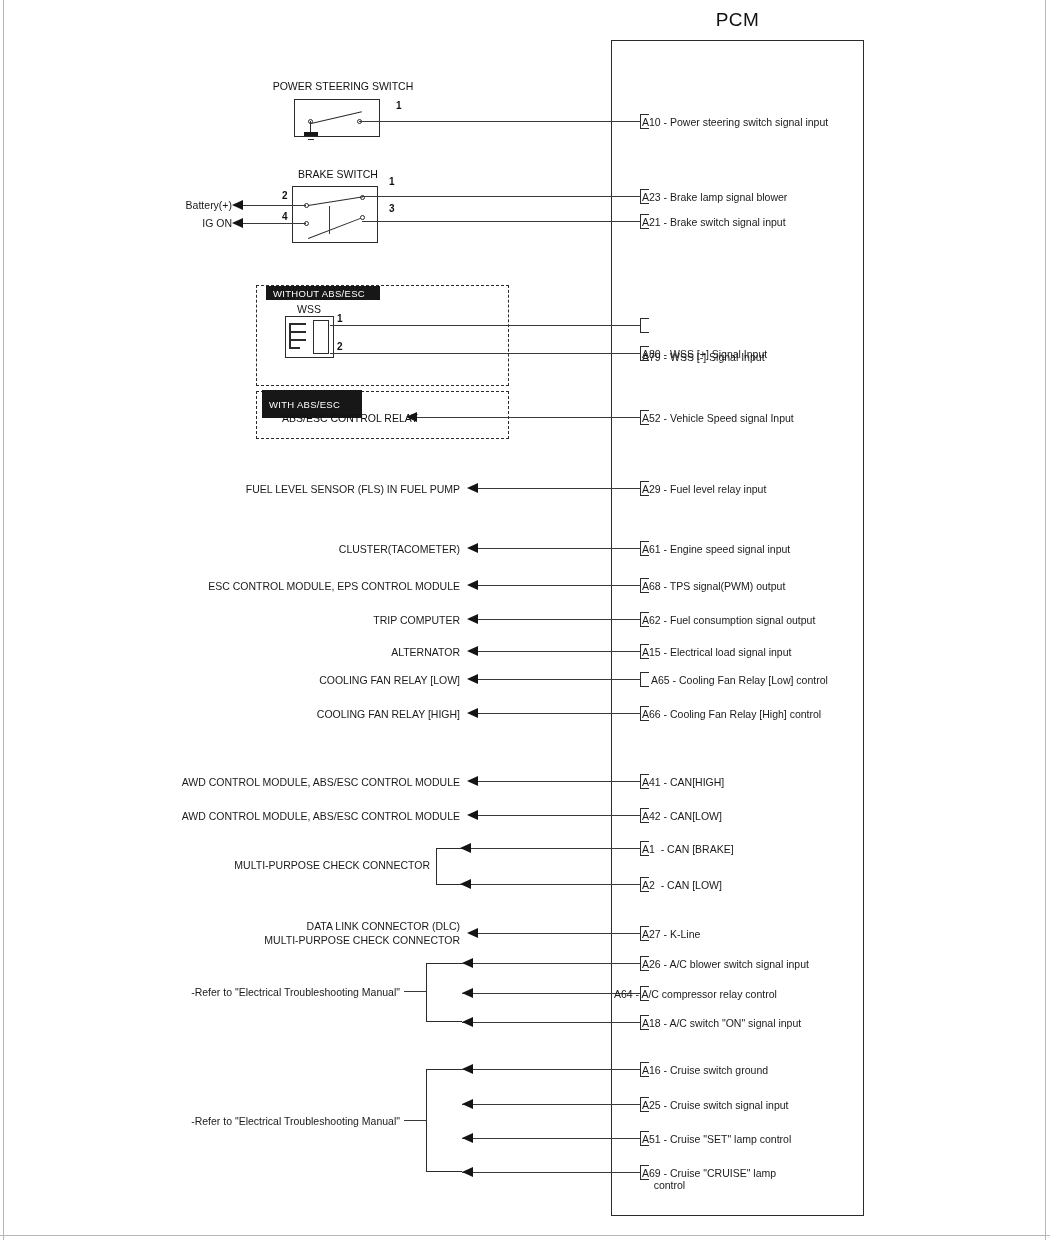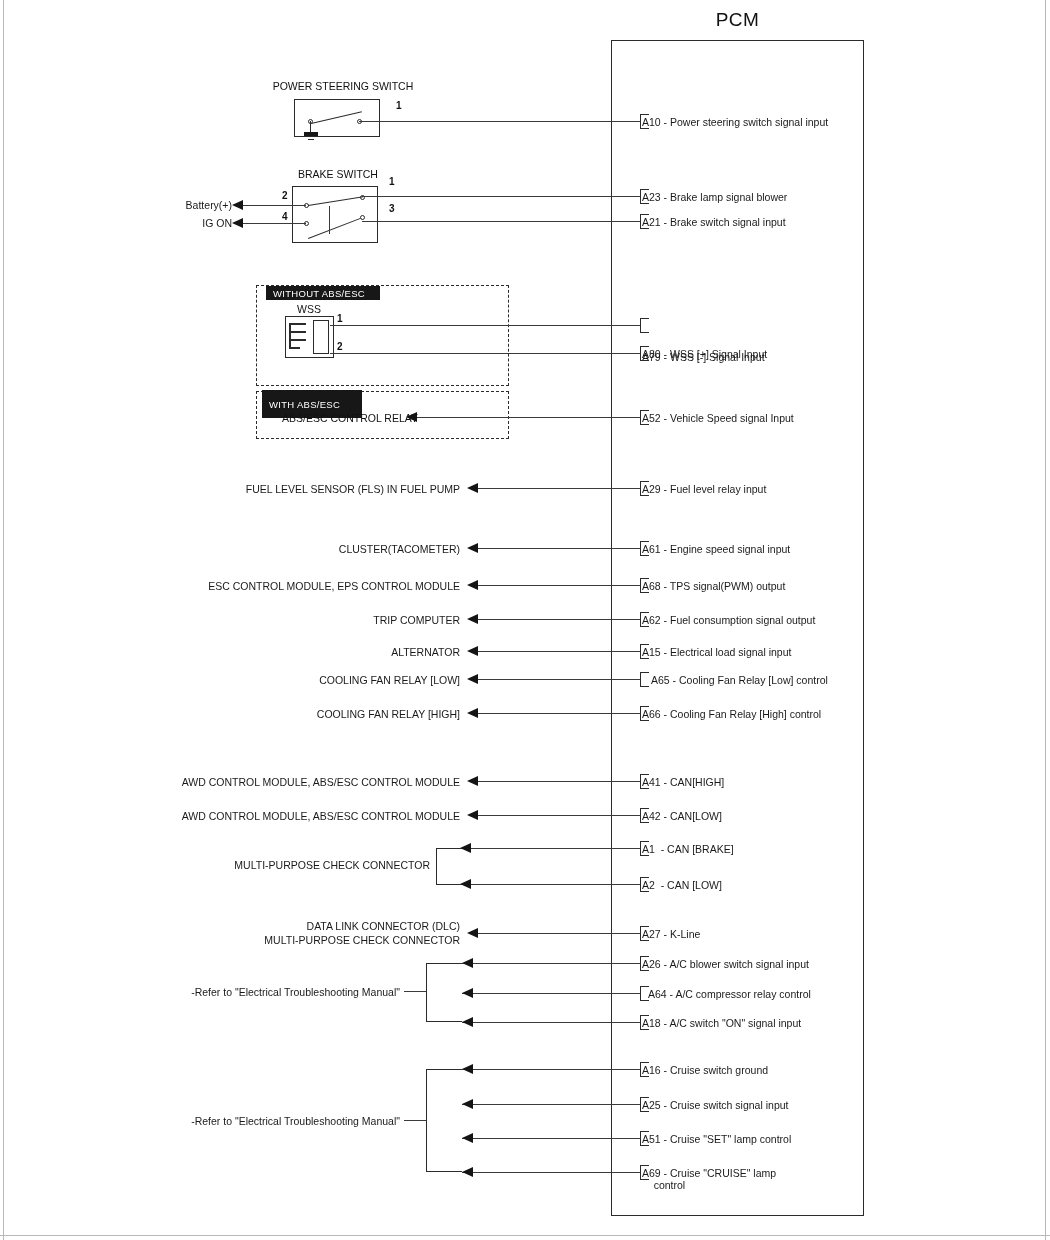--- a/index.html
+++ b/index.html
@@ -280,21 +280,21 @@
   <div class="pinlead" style="left:628px;top:933px;width:12px;"></div>
   <div class="pin" style="left:640px;top:926px;"></div>
   <div class="pinlabel" style="left:642px;top:928px;">A27 - K-Line</div>
 
   <div class="pinlead" style="left:628px;top:963px;width:12px;"></div>
   <div class="pin" style="left:640px;top:956px;"></div>
   <div class="pinlabel" style="left:642px;top:958px;">A26 - A/C blower switch signal input</div>
 
   <div class="pinlead" style="left:628px;top:993px;width:12px;"></div>
   <div class="pin" style="left:640px;top:986px;"></div>
-  <div class="pinlabel" style="left:648px;top:988px;text-align:center;">A64 - A/C compressor relay control</div>
+  <div class="pinlabel" style="left:614px;top:988px;text-align:center;">A64 - A/C compressor relay control</div>
 
   <div class="pinlead" style="left:628px;top:1022px;width:12px;"></div>
   <div class="pin" style="left:640px;top:1015px;"></div>
   <div class="pinlabel" style="left:642px;top:1017px;">A18 - A/C switch "ON" signal input</div>
 
   <div class="pinlead" style="left:628px;top:1069px;width:12px;"></div>
   <div class="pin" style="left:640px;top:1062px;"></div>
   <div class="pinlabel" style="left:642px;top:1064px;">A16 - Cruise switch ground</div>
 
   <div class="pinlead" style="left:628px;top:1104px;width:12px;"></div>

